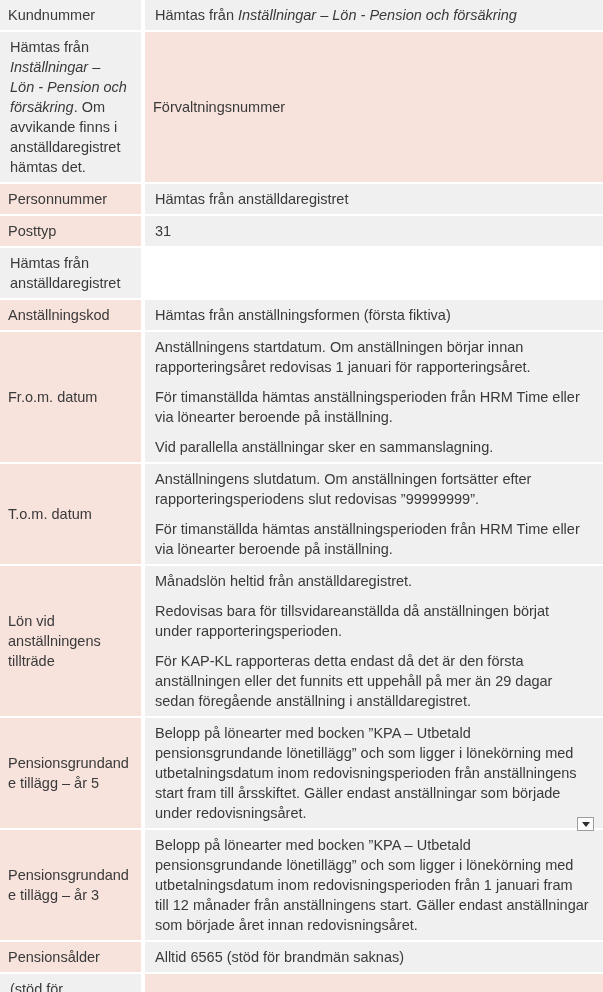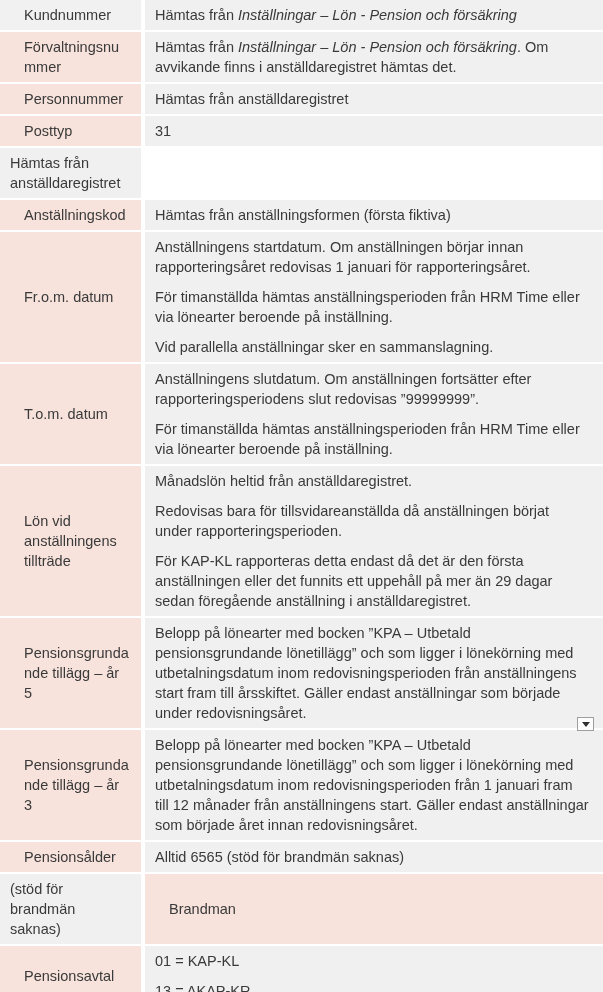--- a/index.html
+++ b/index.html
@@ -24,21 +24,21 @@
     grid-template-columns: 141px 1fr;
     column-gap: 4px;
   }
   .cell {
     font-size: 14.5px;
     line-height: 20px;
     box-sizing: border-box;
   }
   .label-cell {
     background: #f7e3dc;
-    padding: 5px 12px 5px 24px;
+    padding: 5px 12px 5px 8px;
     display: flex;
     align-items: center;
     overflow-wrap: break-word;
     word-wrap: break-word;
     min-width: 0;
   }
   .label-cell span { display: block; width: 100%; overflow-wrap: break-word; }
   .row.first-row .label-cell {
     background: #f1f1f1;
   }
@@ -86,25 +86,25 @@
   <div class="row first-row">
     <div class="cell label-cell">
       <span>Kundnummer</span>
     </div>
     <div class="cell desc-cell">
       <p><span>Hämtas från </span><i>Inställningar – Lön - Pension och försäkring</i><span></span></p>
     </div>
   </div>
 
   <div class="row">
+    <div class="cell desc-cell">
+      <p><span>Hämtas från </span><i>Inställningar – Lön - Pension och försäkring</i><span>. Om avvikande finns i anställdaregistret hämtas det.</span></p>
+    </div>
     <div class="cell label-cell">
       <span>Förvaltningsnummer</span>
-    </div>
-    <div class="cell desc-cell">
-      <p><span>Hämtas från </span><i>Inställningar – Lön - Pension och försäkring</i><span>. Om avvikande finns i anställdaregistret hämtas det.</span></p>
     </div>
   </div>
 
   <div class="row">
     <div class="cell label-cell">
       <span>Personnummer</span>
     </div>
     <div class="cell desc-cell">
       <p>Hämtas från anställdaregistret</p>
     </div>

